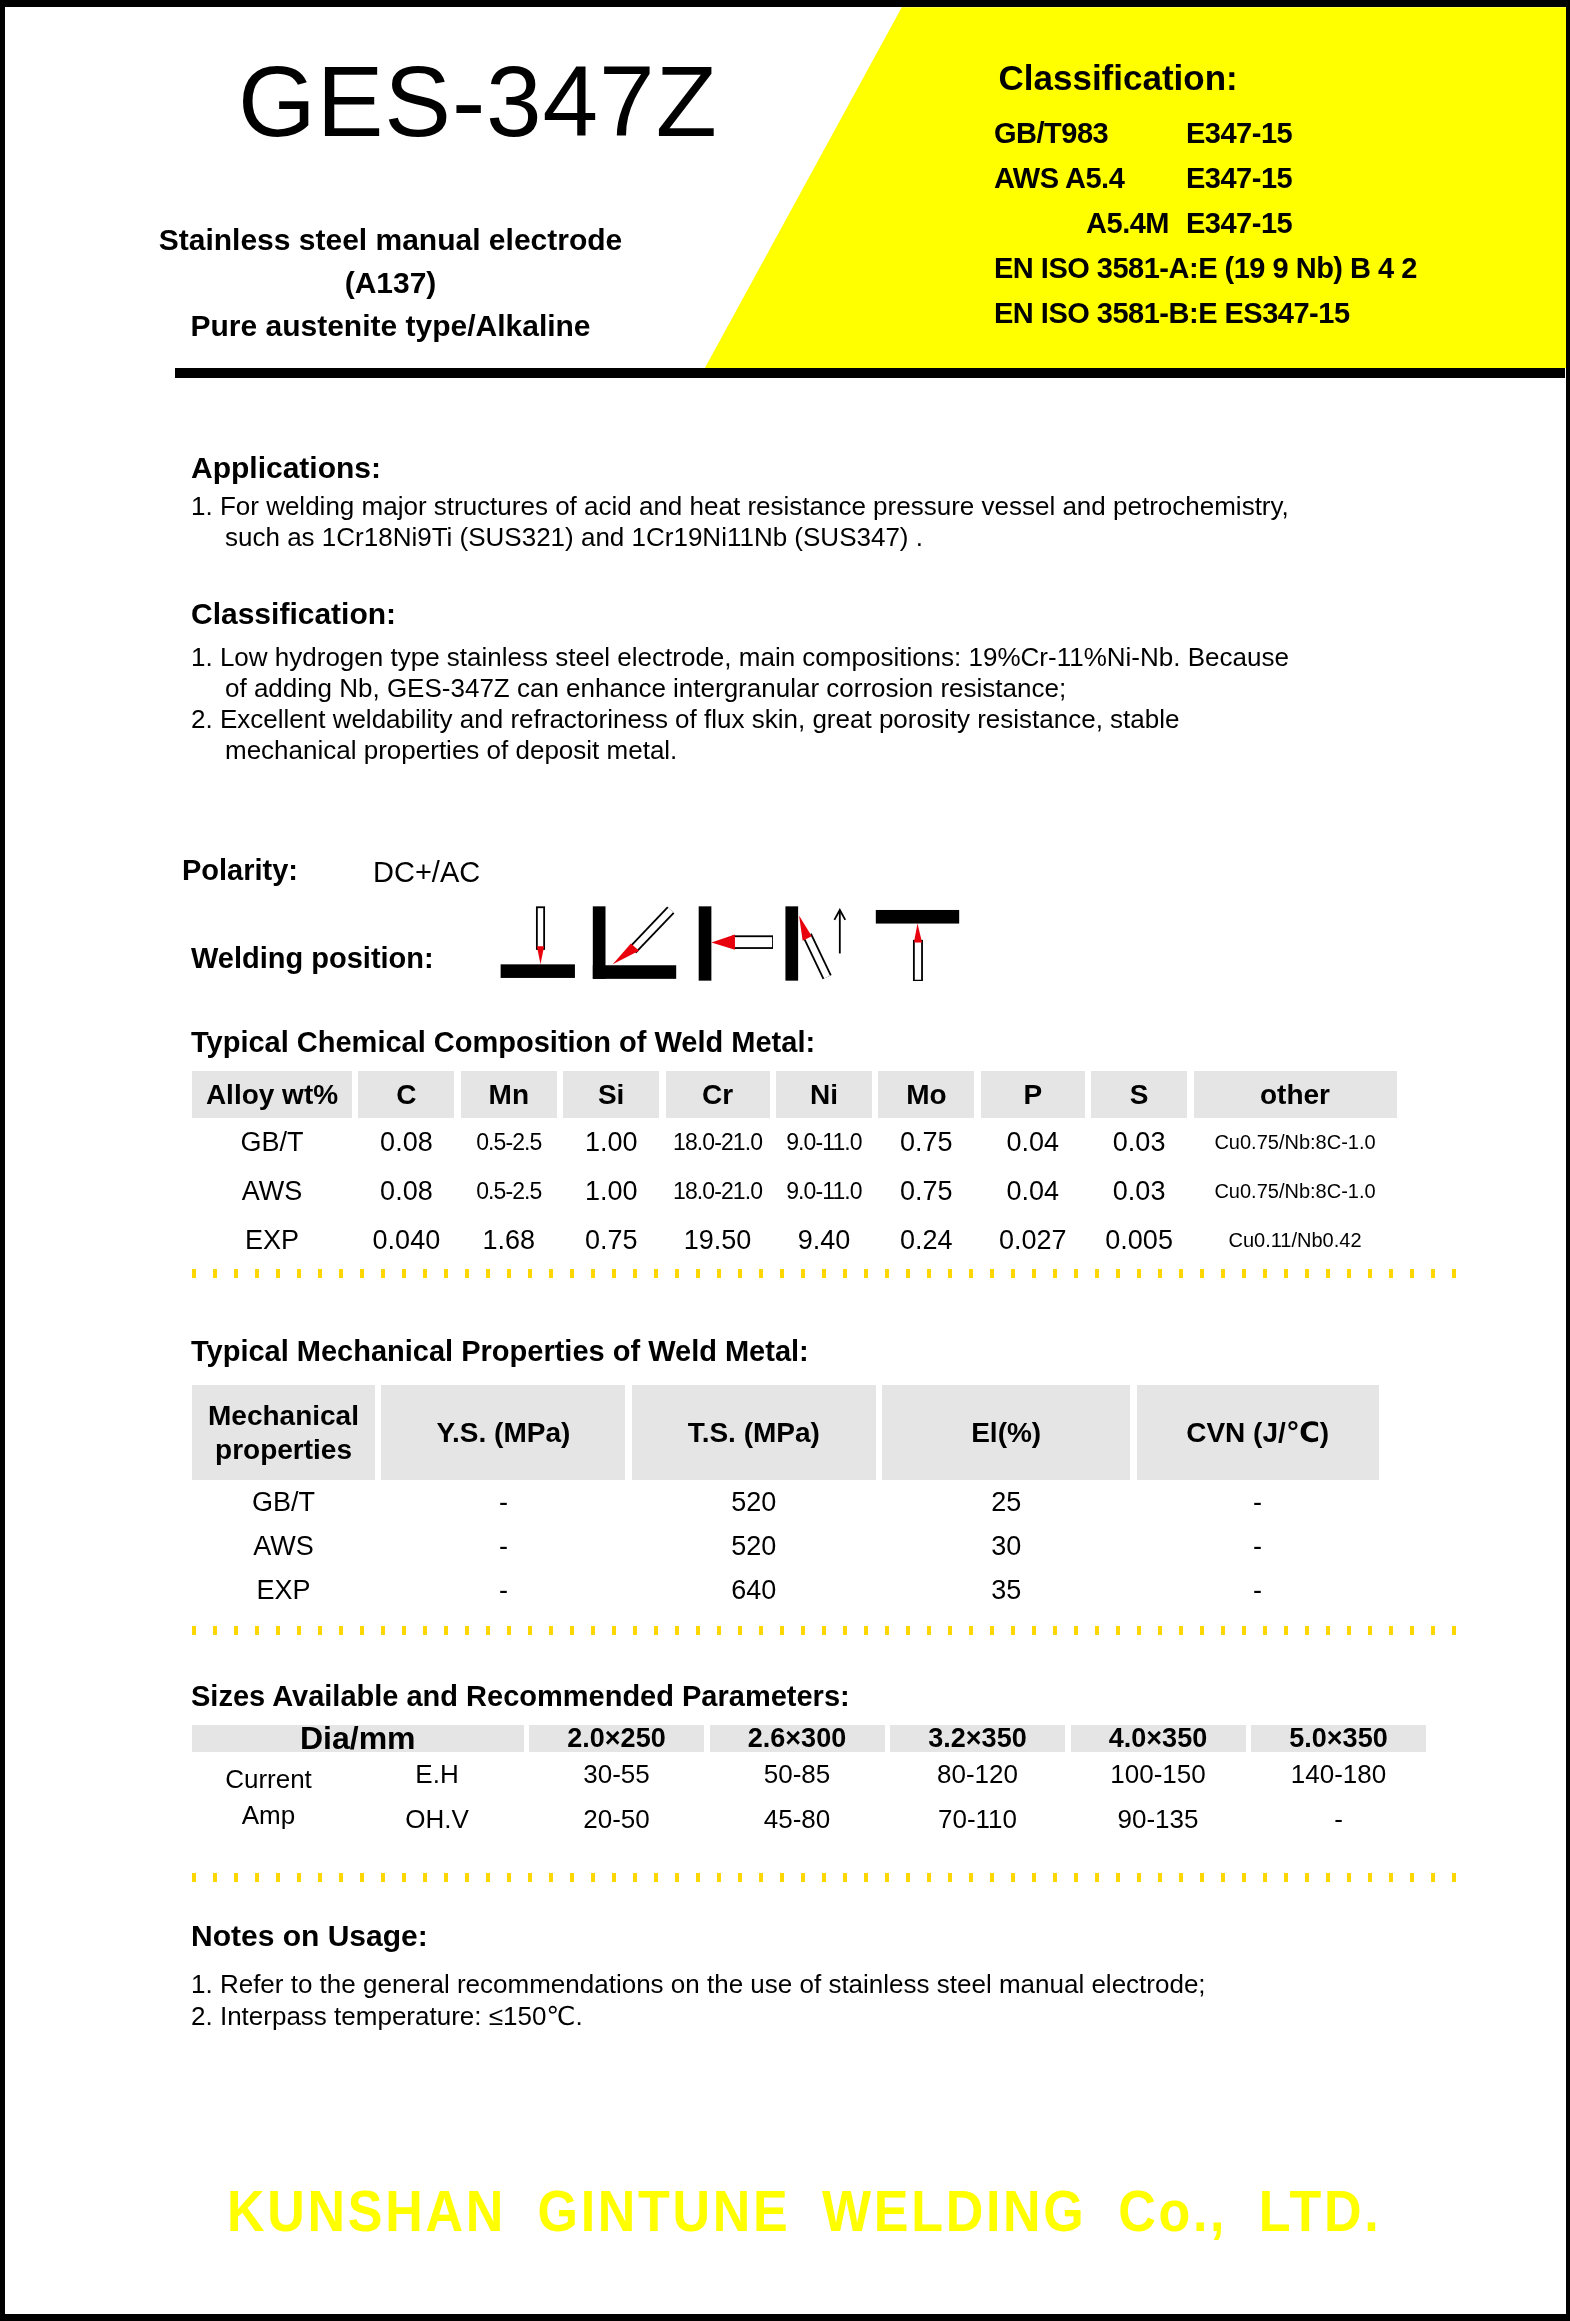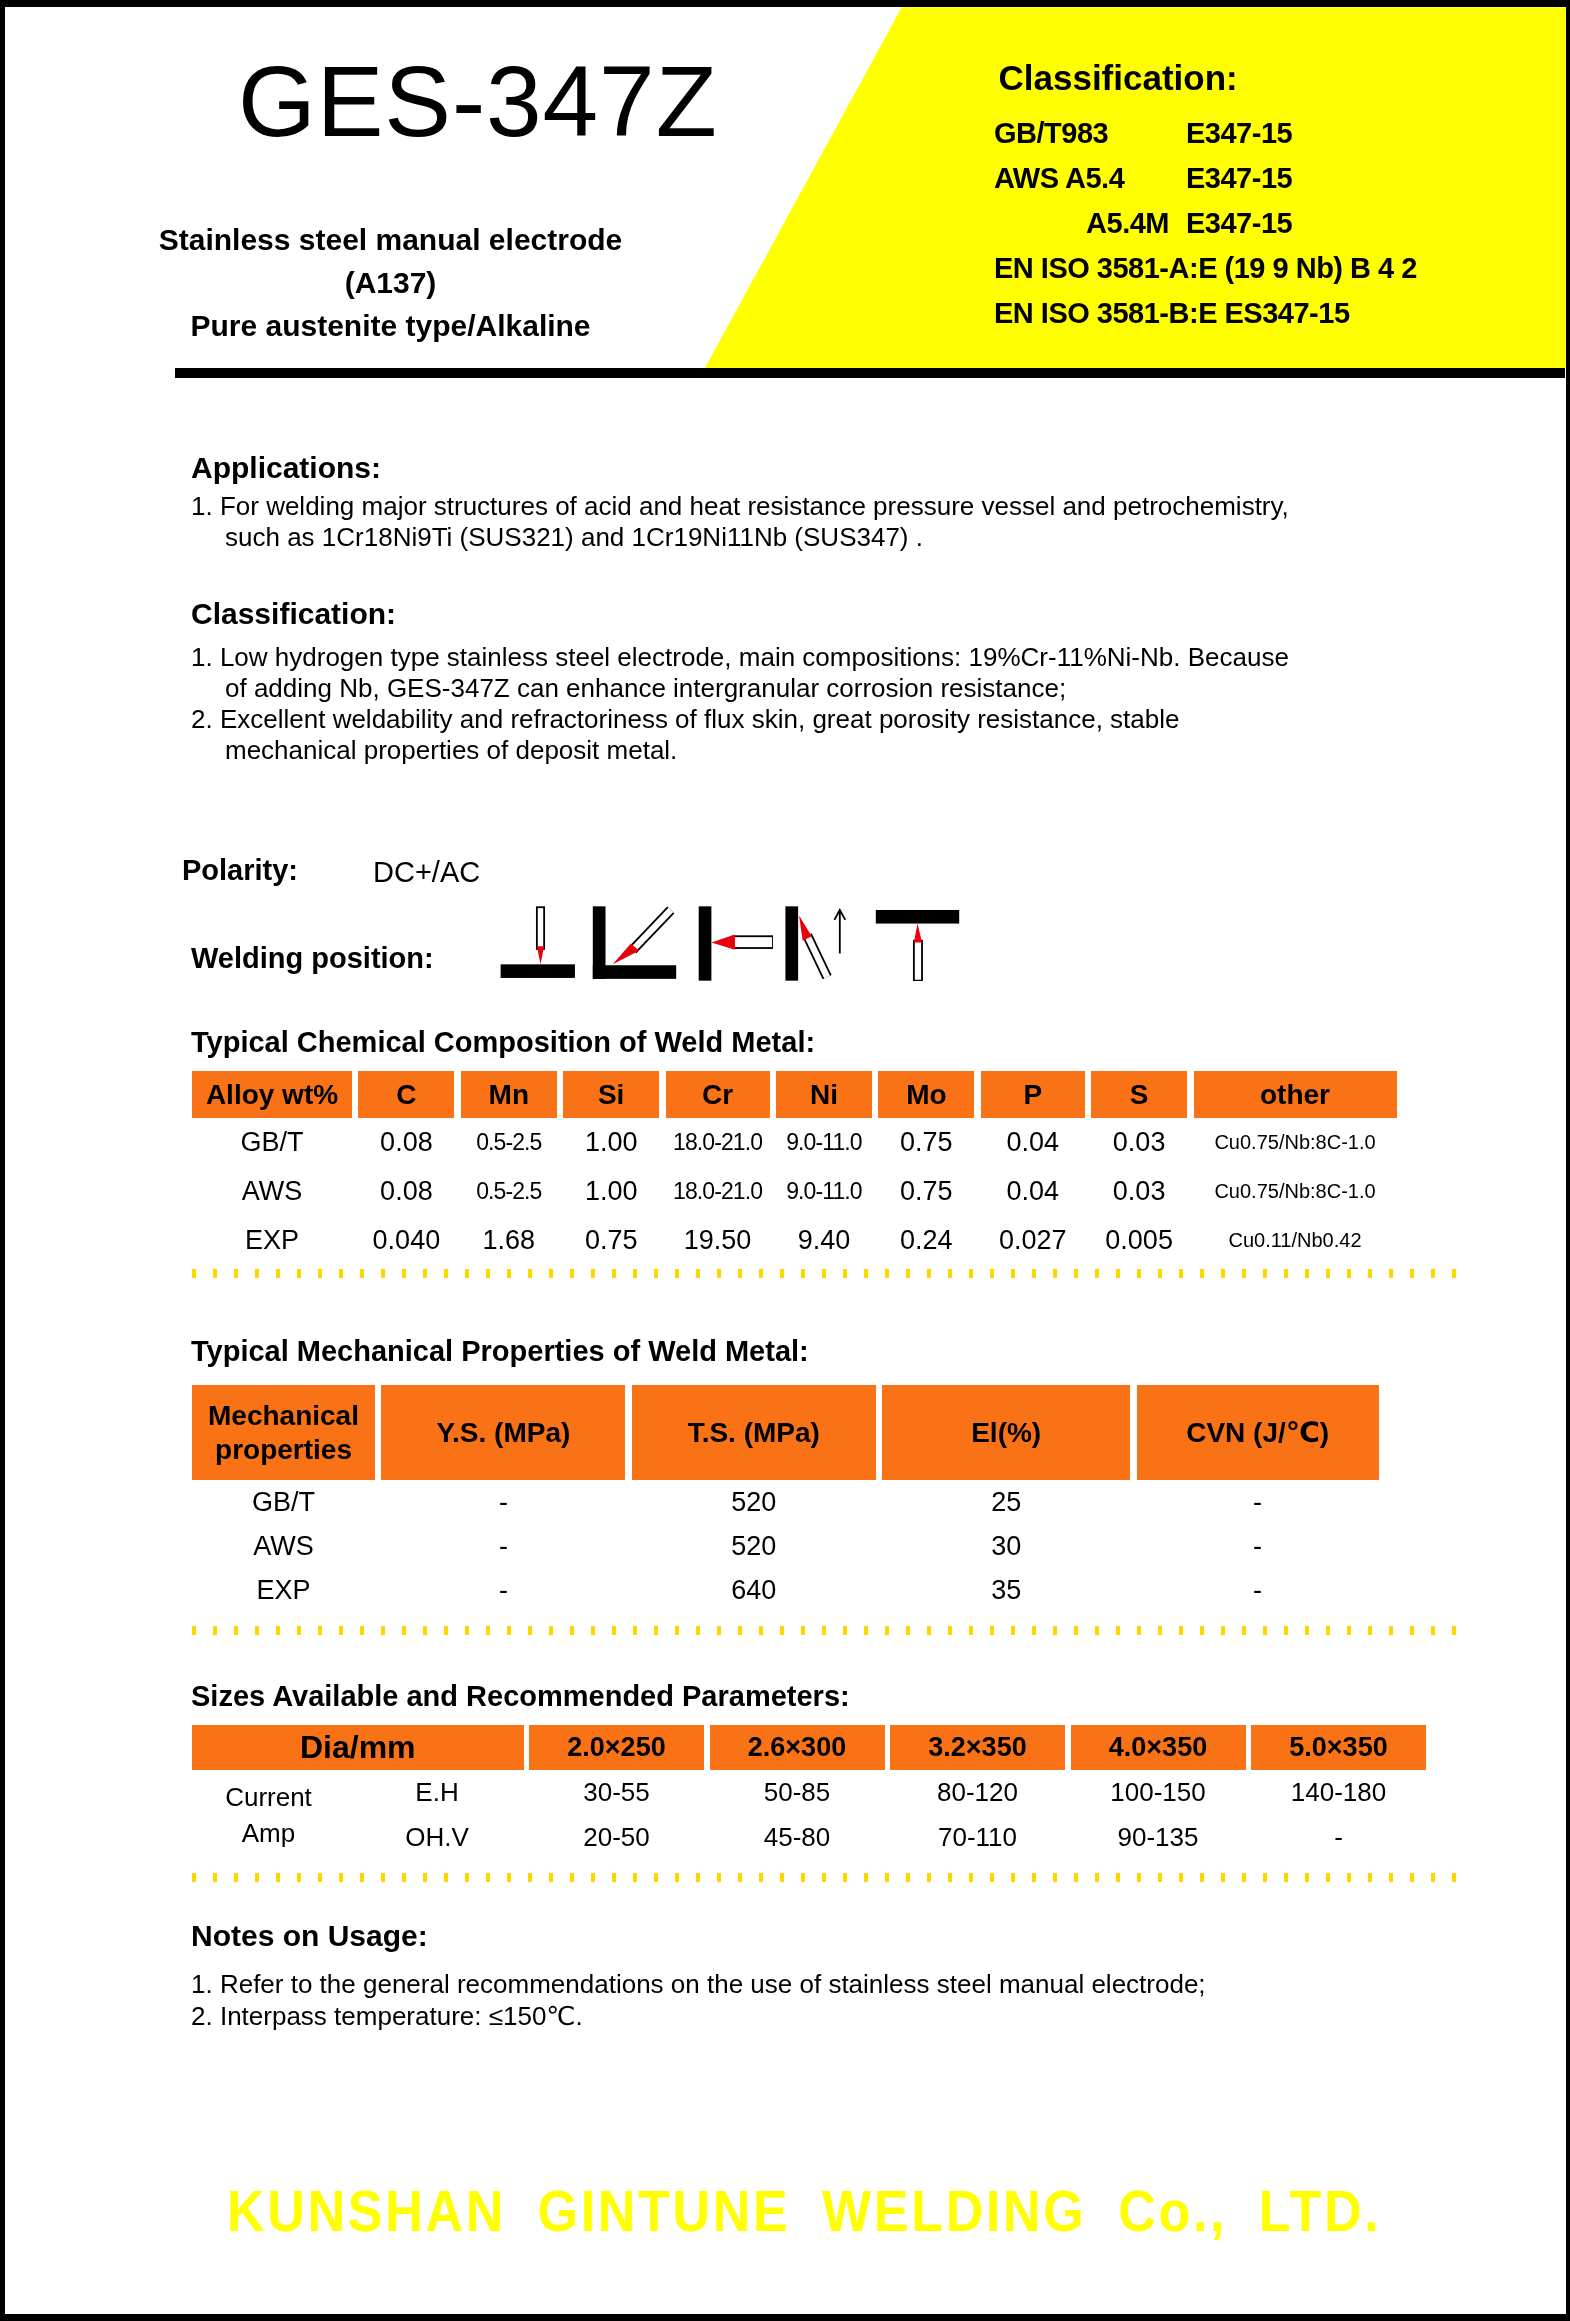--- a/index.html
+++ b/index.html
@@ -36,36 +36,36 @@
   #polarity-label{left:182px;top:854px;font-size:29px;font-weight:bold;}
   #polarity-value{left:373px;top:856px;font-size:29px;}
   #welding-label{left:191px;top:942px;font-size:29px;font-weight:bold;}
   #welding-icons{left:497px;top:906px;display:flex;gap:7.3px;}
   #welding-icons svg{display:block;}
   
   .table-heading{font-size:29px;font-weight:bold;}
   #chem-heading{left:191px;top:1026px;}
   #chem-grid{left:192px;top:1071px;display:grid;
     grid-template-columns:160px 96px 96px 96px 104px 96px 96px 104px 96px 203px;column-gap:6.4px;}
-  .hcell{background:#f97316;display:flex;align-items:center;justify-content:center;
+  .hcell{background:#e5e5e5;display:flex;align-items:center;justify-content:center;
     font-weight:bold;font-size:28px;text-align:center;}
   .chem-h{height:47px;}
   .cell{display:flex;align-items:center;justify-content:center;font-size:27px;}
   .chem-c{height:49px;}
   .range{font-size:23px;letter-spacing:-0.9px;}
   .small{font-size:20px;}
   #mech-heading{left:191px;top:1335px;}
   #mech-grid{left:192px;top:1385px;display:grid;
     grid-template-columns:183px 244px 244px 248px 242px;column-gap:6.4px;}
   .mech-h{height:95px;line-height:1.2;padding:0 5.5px;box-sizing:border-box;}
   .mech-c{height:44px;}
   #sizes-heading{left:191px;top:1680px;}
   #sizes-grid{left:192px;top:1725px;display:grid;
     grid-template-columns:153px 173px 175px 175px 175px 175px 175px;column-gap:5.5px;}
-  .sizes-h{height:45px;font-size:27px;text-align:center;}
+  .sizes-h{height:27px;font-size:27px;text-align:center;}
   .dia-h{grid-column:1/3;font-size:32px;}
   .sizes-c{height:45px;font-size:26px;}
   .group-cell{grid-column:1;grid-row:2/4;display:flex;flex-direction:column;align-items:center;justify-content:center;
     font-size:26px;line-height:36px;}
   .dots{left:192px;width:1268px;height:9px;
     background:repeating-linear-gradient(90deg,#ffd700 0,#ffd700 3.6px,transparent 3.6px,transparent 21px);}
   #dots-chem{top:1269px;}
   #dots-mech{top:1626px;}
   #dots-sizes{top:1873px;}
   

